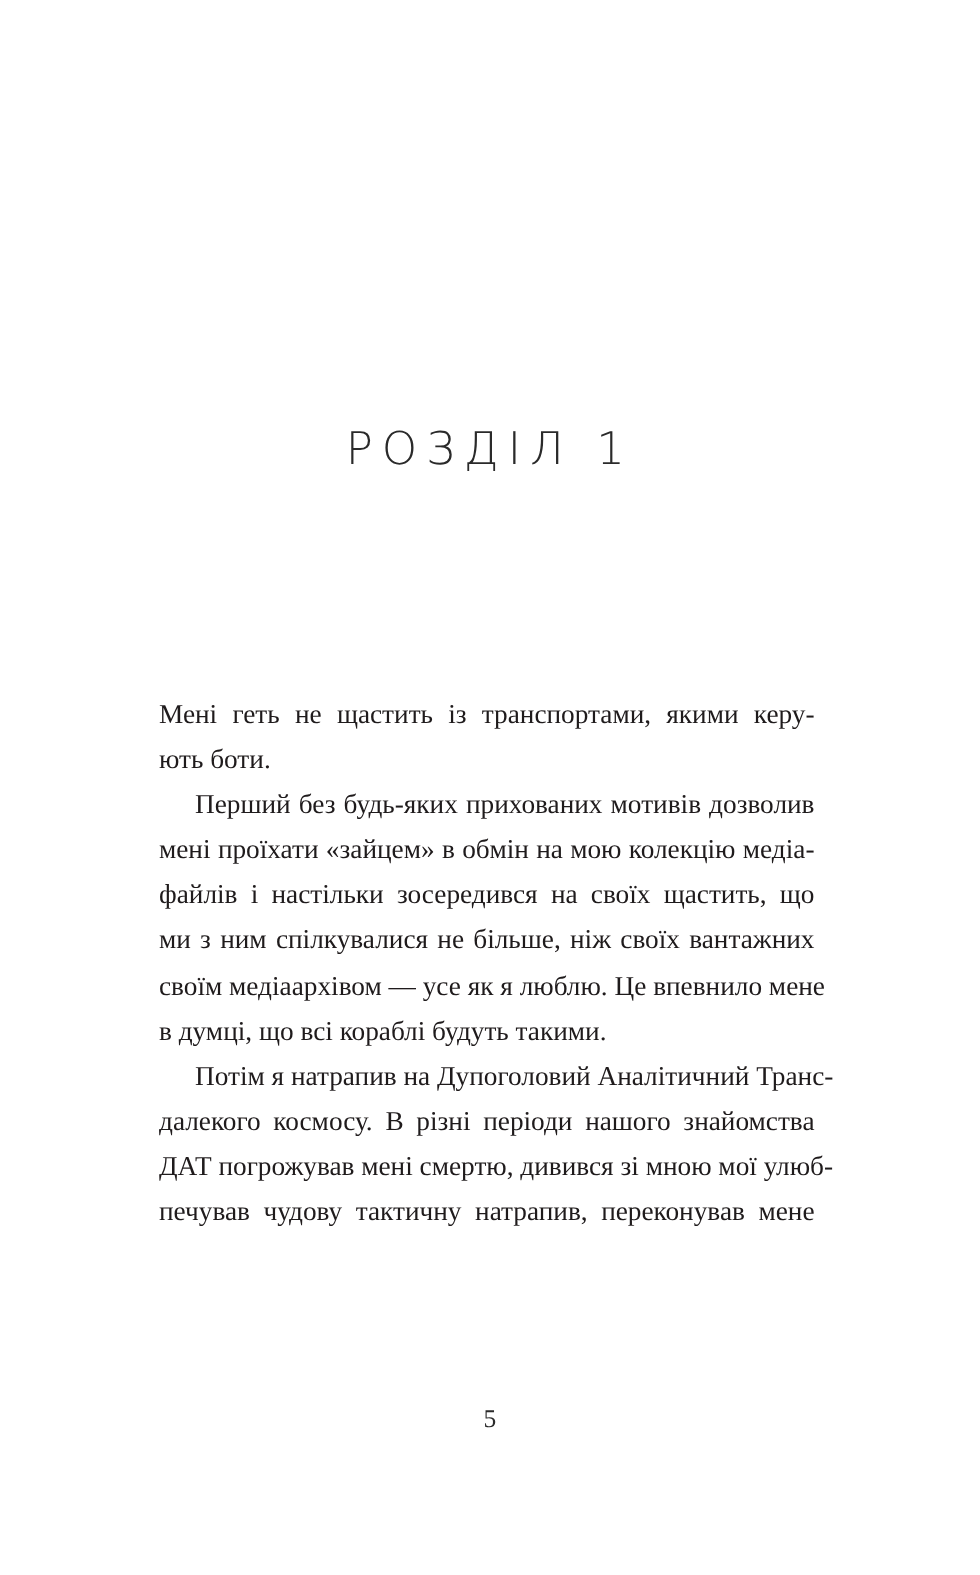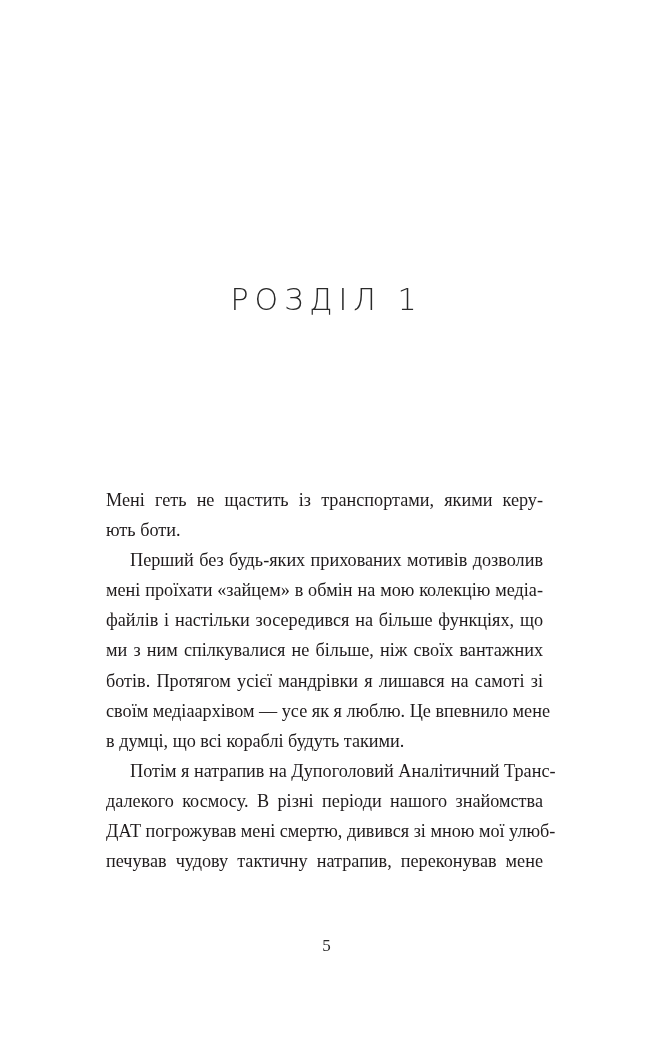--- a/index.html
+++ b/index.html
@@ -29,21 +29,20 @@
     }
     .body-text {
       position: absolute;
       left: 106px;
       width: 437px;
       top: 461px;
       font-family: "Liberation Serif", serif;
       font-size: 18.2px;
       line-height: 30.1px;
       color: #1f1b1c;
-      margin-top: 24px;
     }
     .body-text .line {
       display: block;
       white-space: nowrap;
       text-align: justify;
       text-align-last: justify;
       height: 30.1px;
     }
     .body-text .line.last {
       text-align-last: left;
@@ -66,23 +65,22 @@
 <body>
 
 <div class="chapter-title">РОЗДІЛ 1</div>
 
 <div class="body-text">
   <span class="line">Мені геть не щастить із транспортами, якими керу-</span>
   <span class="line last">ють боти.</span>
 
   <span class="line indent">Перший без будь-яких прихованих мотивів дозволив</span>
   <span class="line">мені проїхати «зайцем» в обмін на мою колекцію медіа-</span>
-  <span class="line">файлів і настільки зосередився на більше функціях, що</span>
+  <span class="line">файлів і настільки зосередився на своїх щастить, що</span>
   <span class="line">ми з ним спілкувалися не більше, ніж своїх вантажних</span>
-  <span class="line">ботів. Протягом усієї мандрівки я лишався на самоті зі</span>
   <span class="line">своїм медіаархівом — усе як я люблю. Це впевнило мене</span>
   <span class="line last">в думці, що всі кораблі будуть такими.</span>
 
   <span class="line indent">Потім я натрапив на Дупоголовий Аналітичний Транс-</span>
   <span class="line">далекого космосу. В різні періоди нашого знайомства</span>
   <span class="line">ДАТ погрожував мені смертю, дивився зі мною мої улюб-</span>
   <span class="line">печував чудову тактичну натрапив, переконував мене</span>
 </div>
 
 <div class="page-number">5</div>

